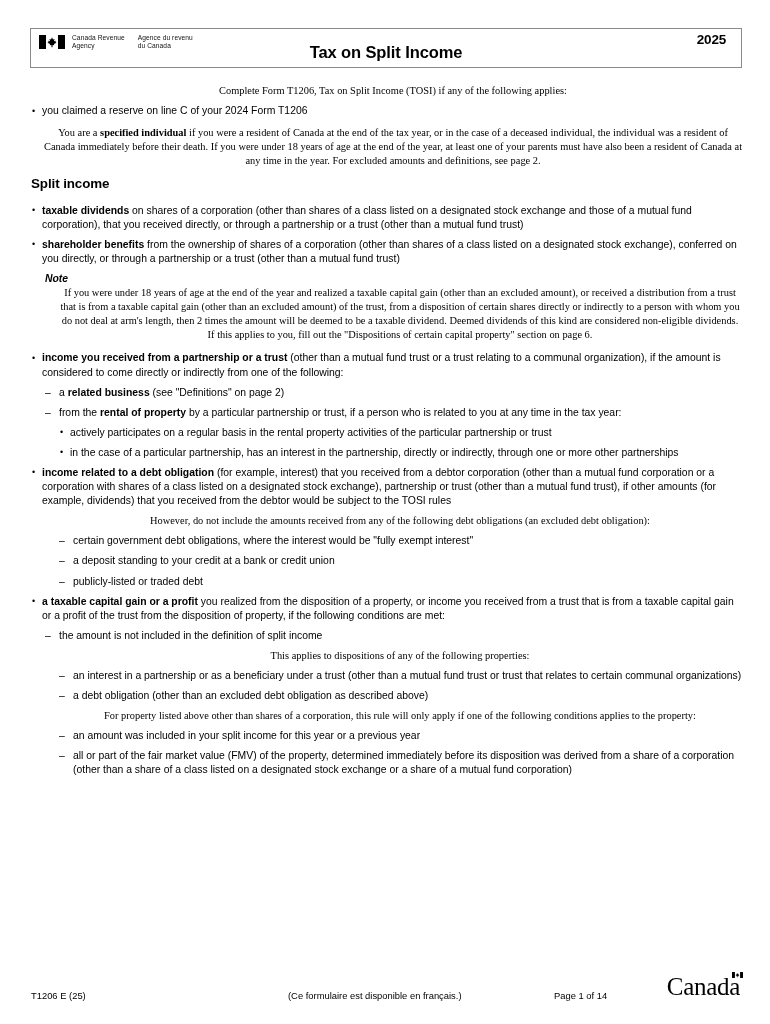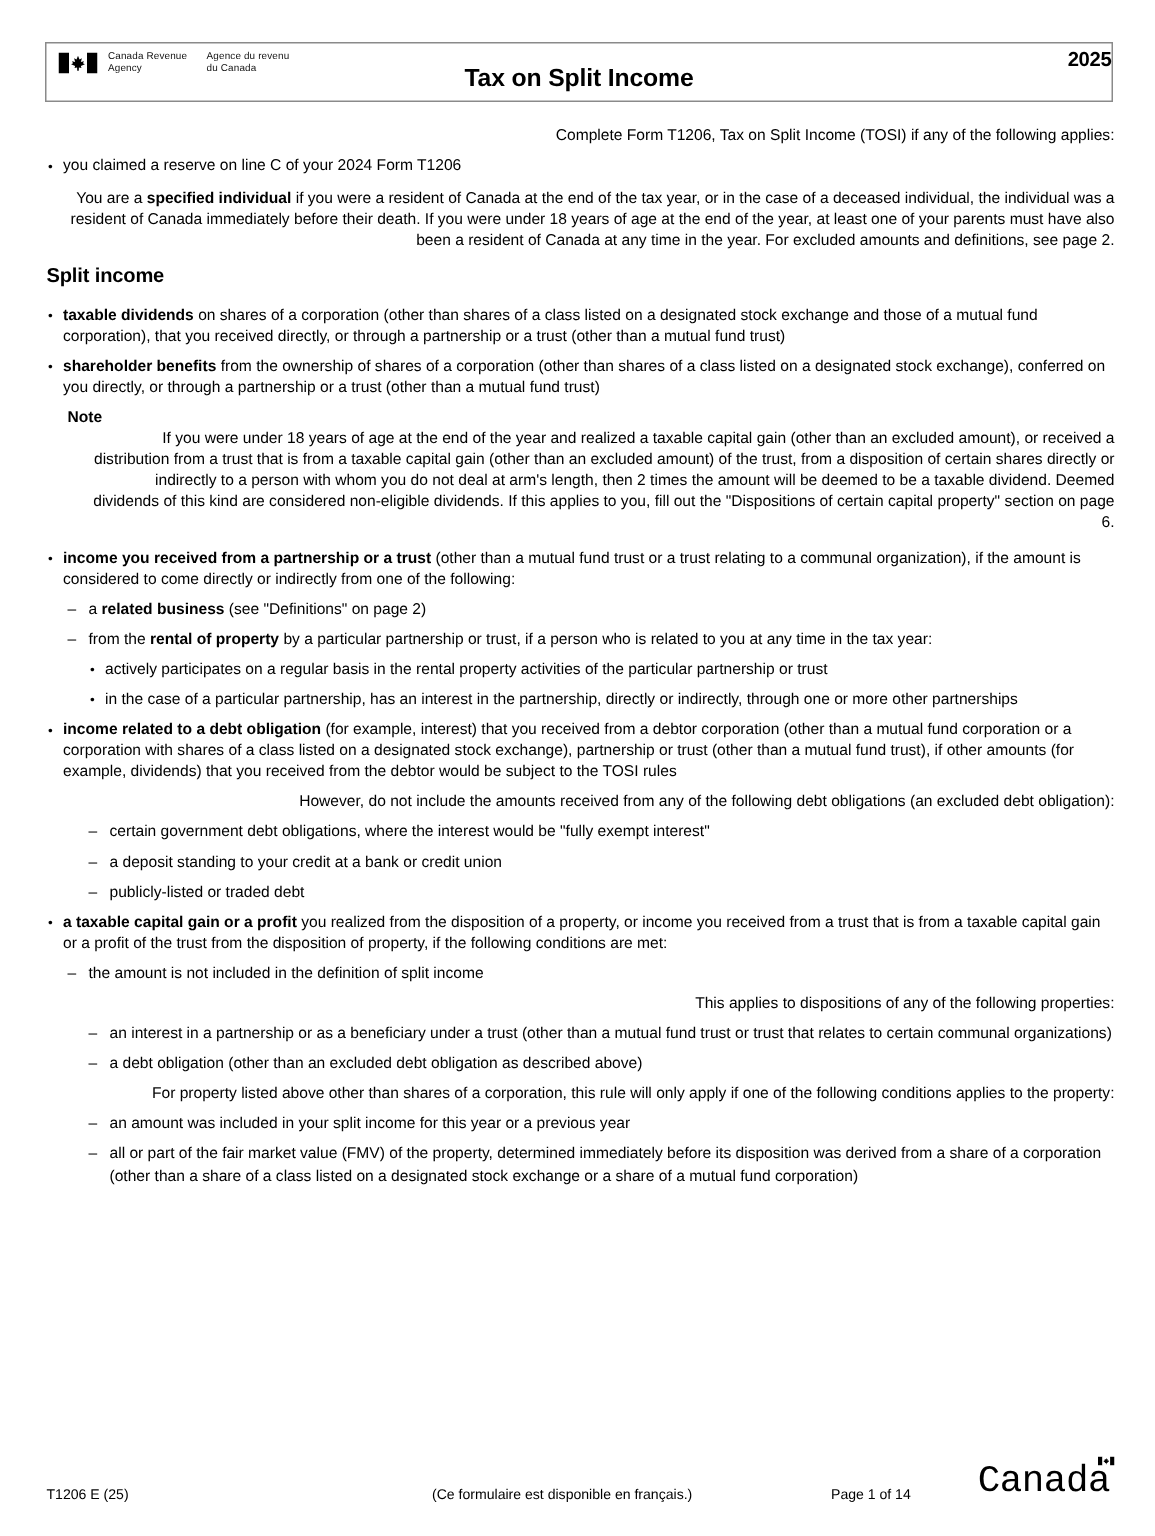--- a/index.html
+++ b/index.html
@@ -70,41 +70,42 @@
     left: 0;
     right: 0;
     top: 14px;
     text-align: center;
     font-size: 16.5px;
     font-weight: bold;
     letter-spacing: -0.1px;
   }
   .tax-year {
     position: absolute;
-    right: 0;
+    right: 15px;
     top: 3px;
     font-size: 13.5px;
     font-weight: bold;
     letter-spacing: -0.2px;
   }
 
   
   .body-wrap {
     position: absolute;
     left: 31px;
     top: 84px;
     width: 712px;
     font-size: 10.4px;
     line-height: 14.1px;
   }
 
   p.para {
     margin: 0 0 0 12px;
     padding: 0;
-    text-align: right;
+    text-align: center;
+    font-family: Liberation Serif, serif;
   }
   .gap-s { height: 6px; }
   .gap-m { height: 9px; }
   .gap-xs { height: 3px; }
 
   h2.sect {
     font-size: 13.4px;
     font-weight: bold;
     margin: 0;
     padding: 0;
@@ -154,20 +155,21 @@
     left: 1px;
     top: -0.5px;
     font-size: 9px;
   }
   ul.tight > li { margin-bottom: 5px; }
 
   .note-title {
     font-weight: bold;
     font-size: 10.4px;
     margin: 0;
+    font-style: italic;
   }
   .indent-sub { margin-left: 14px; }
 
   b, strong { font-weight: bold; }
 
   
   .footer {
     position: absolute;
     left: 31px;
     top: 984px;
@@ -187,21 +189,21 @@
   }
   .f-page {
     position: absolute;
     left: 523px;
     top: 6px;
   }
   .wordmark {
     position: absolute;
     right: 0px;
     top: -11px;
-    font-family: Liberation Mono, monospace;
+    font-family: Liberation Serif, serif;
     font-size: 25px;
     font-weight: normal;
     letter-spacing: -0.3px;
   }
   .wordmark .wm-flag {
     display: inline-block;
     width: 11px;
     height: 6px;
     vertical-align: super;
     margin-left: -8px;

